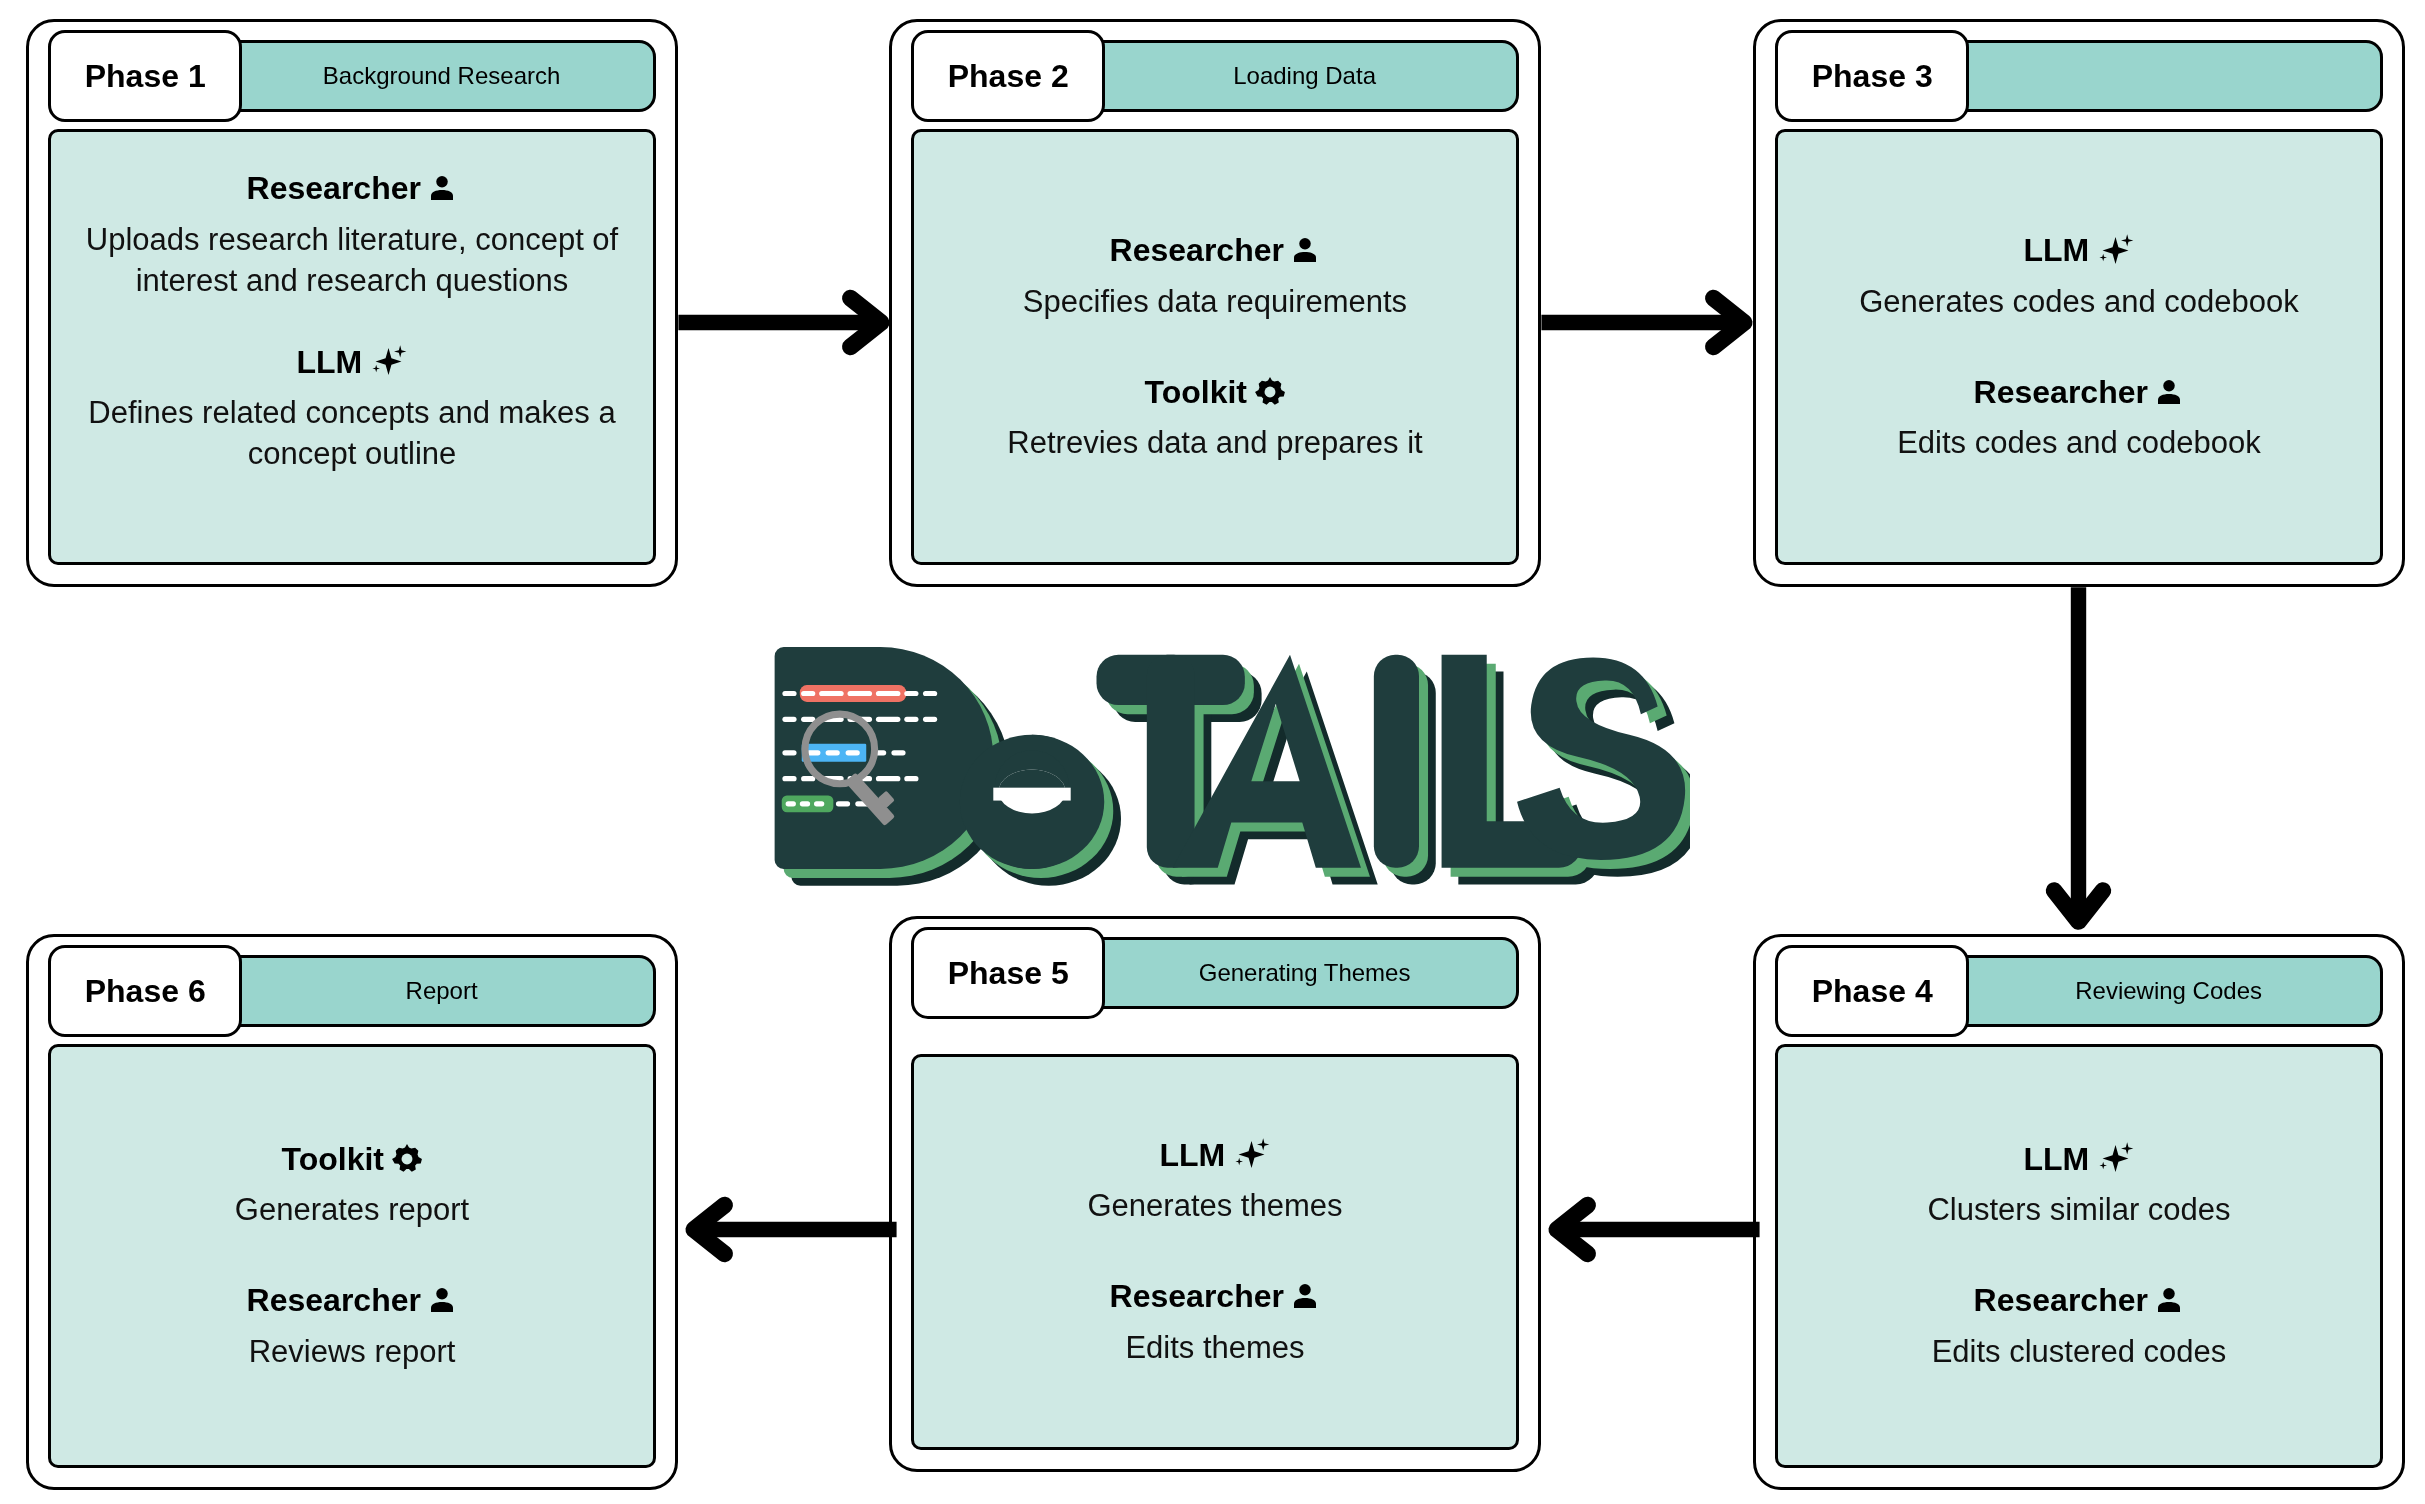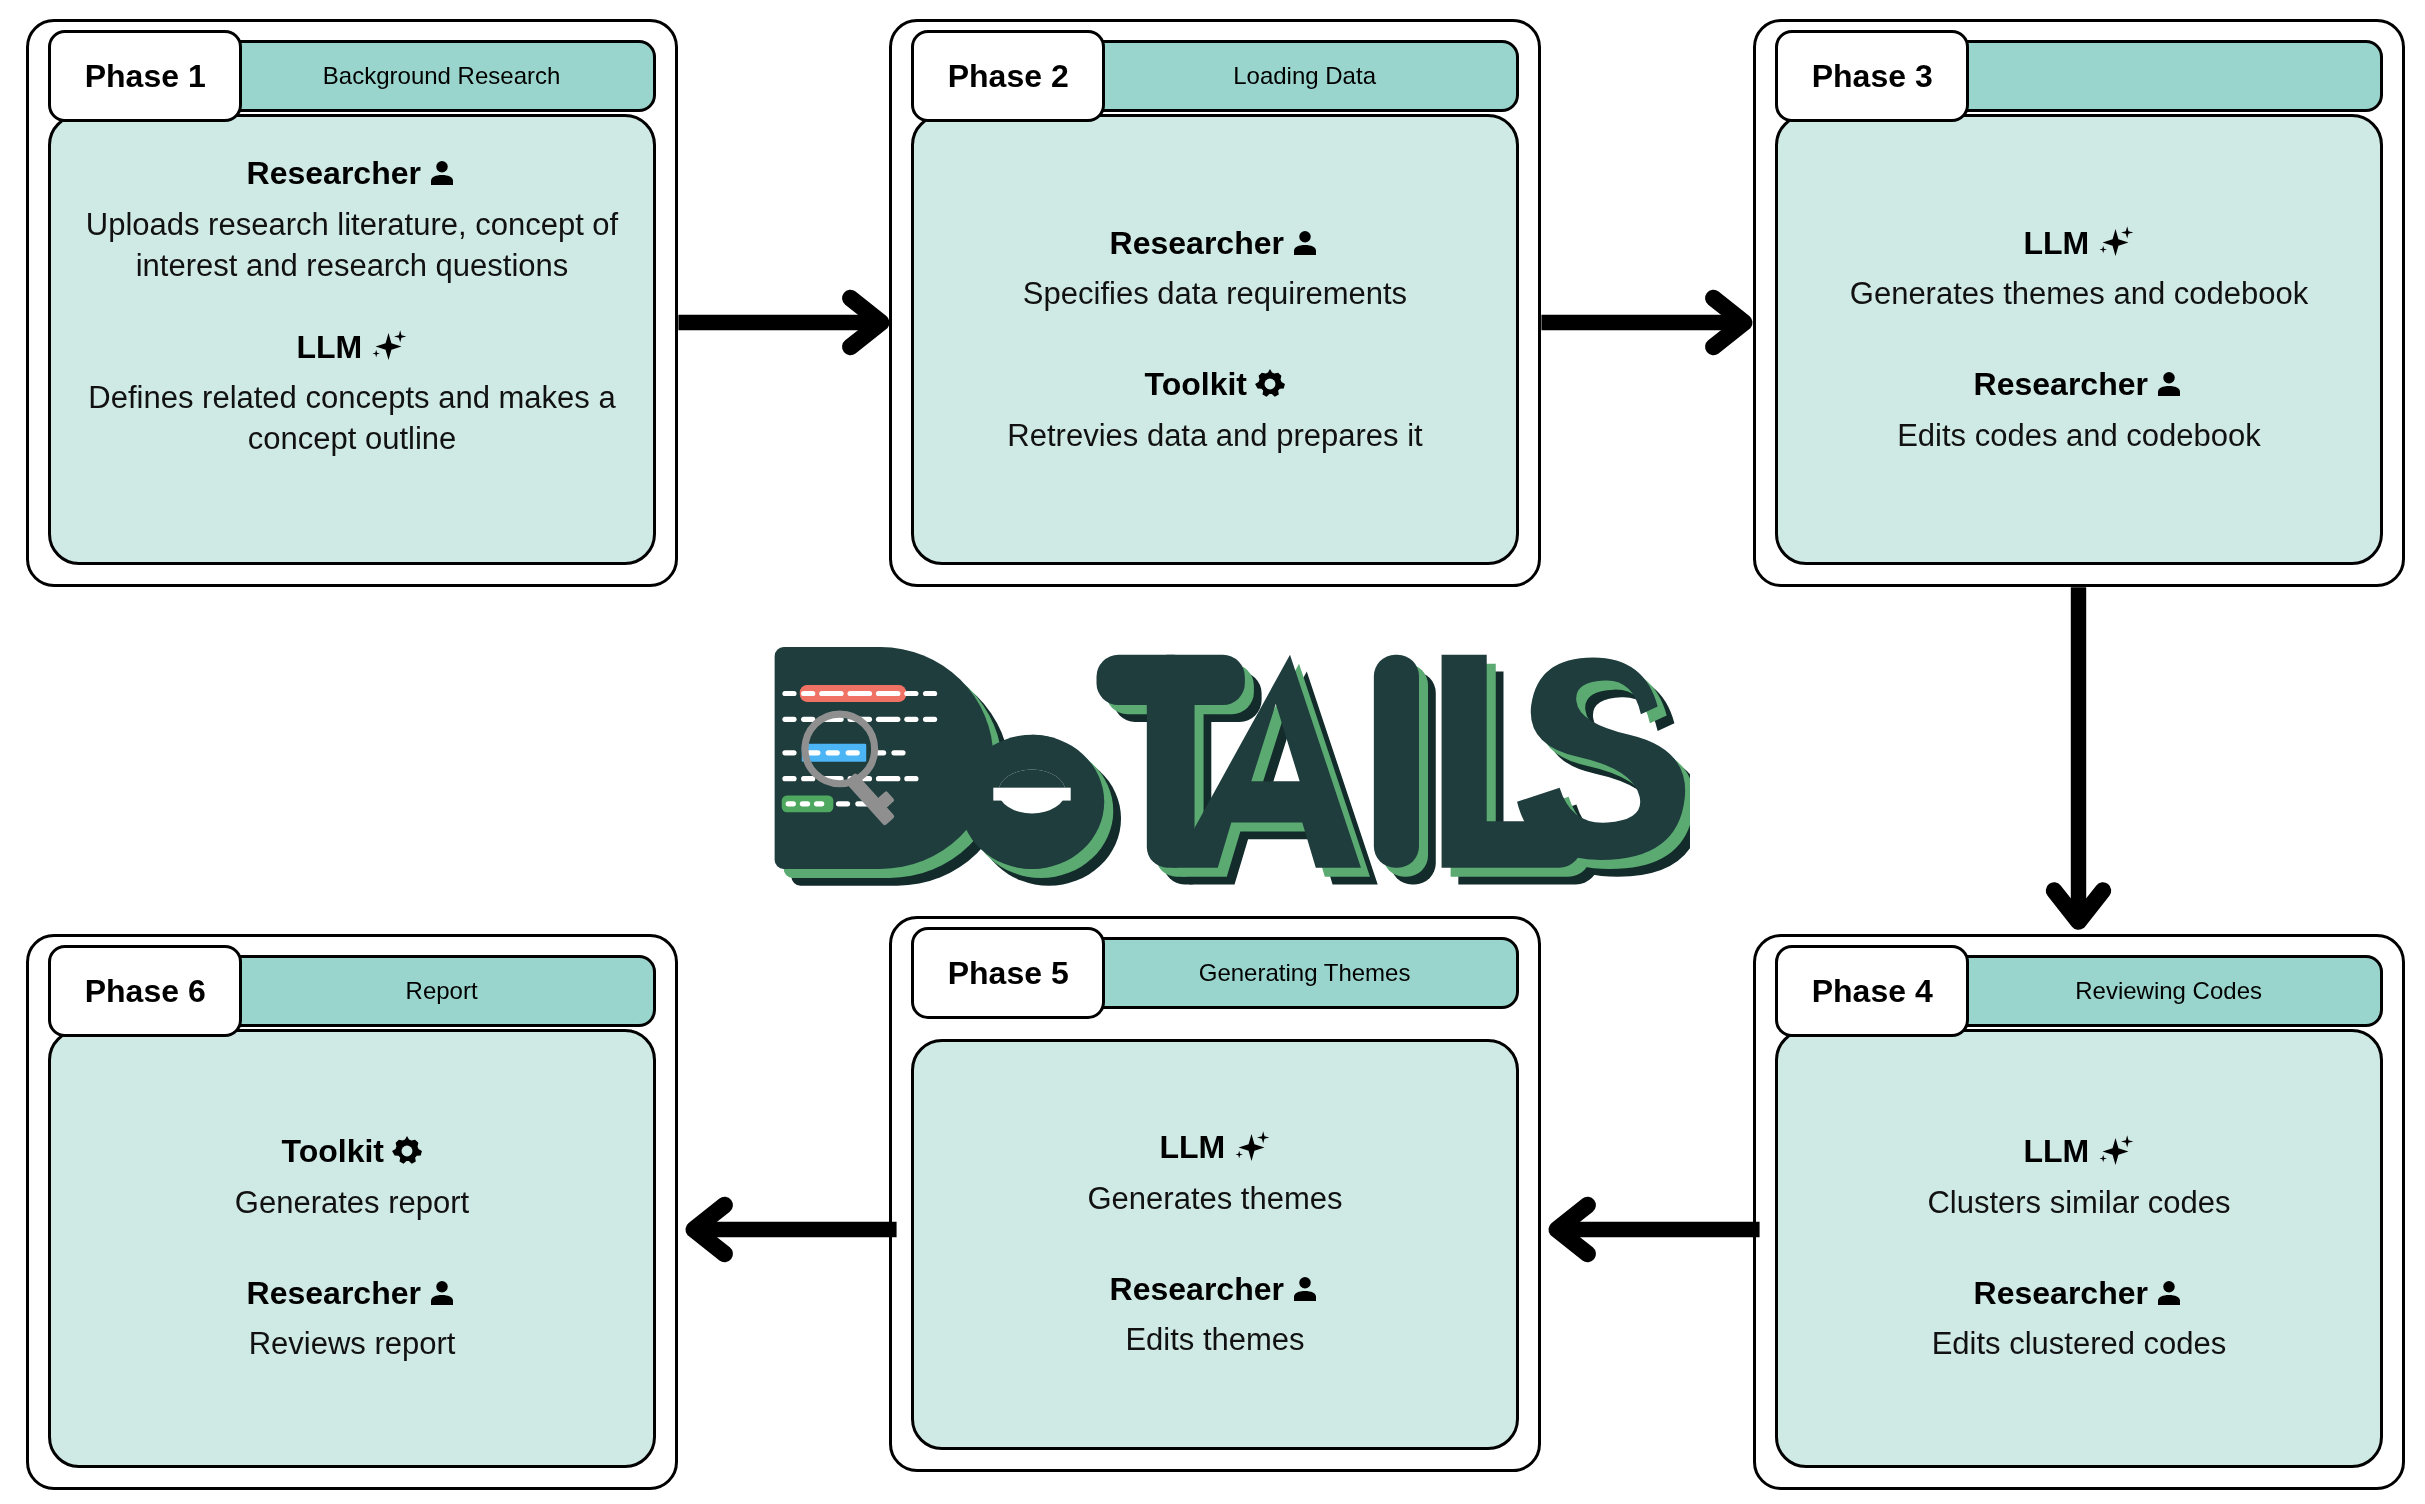--- a/index.html
+++ b/index.html
@@ -64,25 +64,25 @@
     flex: 1;
     text-align: center;
     font-size: 24px;
     color: #000000;
     white-space: nowrap;
     padding: 0 15.5px 0 3.9px;
   }
 
   
   .phase-body {
-    margin-top: 2px;
+    margin-top: 17px;
     flex: 1;
     background: #cfe9e4;
     border: 3.2px solid #000000;
-    border-radius: 31px;
+    border-radius: 10px;
     display: flex;
     flex-direction: column;
     align-items: center;
     justify-content: center;
     gap: 49px;
     padding: 15.5px 19.4px;
   }
   .phase-body.top-aligned { justify-content: flex-start; padding-top: 36px; gap: 40px; }
 
   .actor-block { width: 100%; text-align: center; }
@@ -203,21 +203,21 @@
         <div class="actor-role">
           <span>LLM</span>
           <span class="ico">
             <svg width="39" height="35" viewBox="0 0 60 54">
               <path d="M30 6 L34.5 22 L50 27 L34.5 32 L30 48 L25.5 32 L10 27 L25.5 22 Z" fill="#000"></path>
               <path d="M48 2 L50 9.5 L57.5 11.5 L50 13.5 L48 21 L46 13.5 L38.5 11.5 L46 9.5 Z" fill="#000"></path>
               <path d="M11 32 L12.3 36.5 L16.8 37.8 L12.3 39.1 L11 43.6 L9.7 39.1 L5.2 37.8 L9.7 36.5 Z" fill="#000"></path>
             </svg>
           </span>
         </div>
-        <div class="actor-desc">Generates themes and codebook</div>
+        <div class="actor-desc">Generates codes and codebook</div>
       </div>
       <div class="actor-block">
         <div class="actor-role">
           <span>Researcher</span>
           <span class="ico">
             <svg width="30" height="30" viewBox="0 0 24 24">
                 <circle cx="12" cy="7" r="4.6" fill="#000"></circle>
                 <path d="M3.2 21.5v-3.4c0-2.9 3.9-4.6 8.8-4.6s8.8 1.7 8.8 4.6v3.4z" fill="#000"></path>
               </svg>
           </span>

